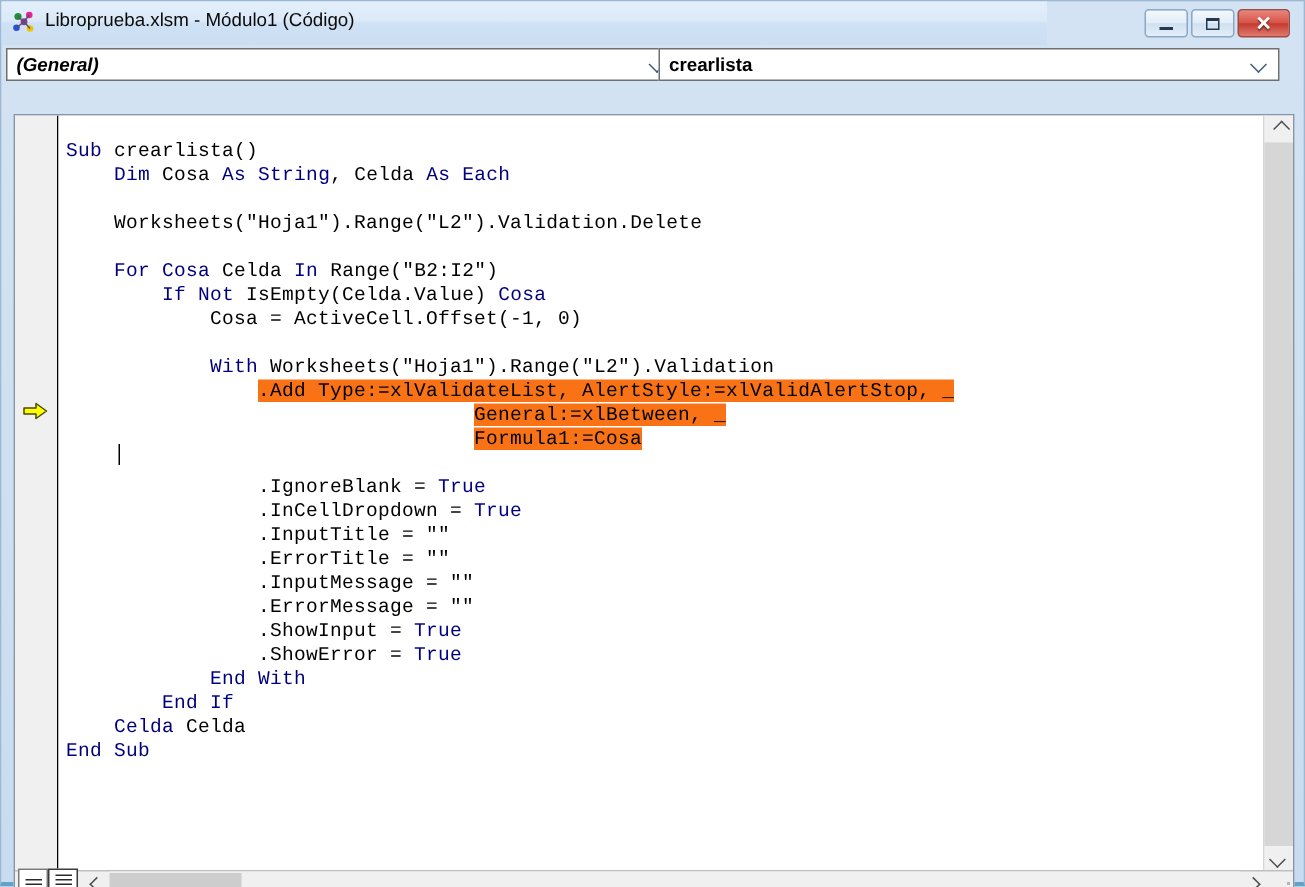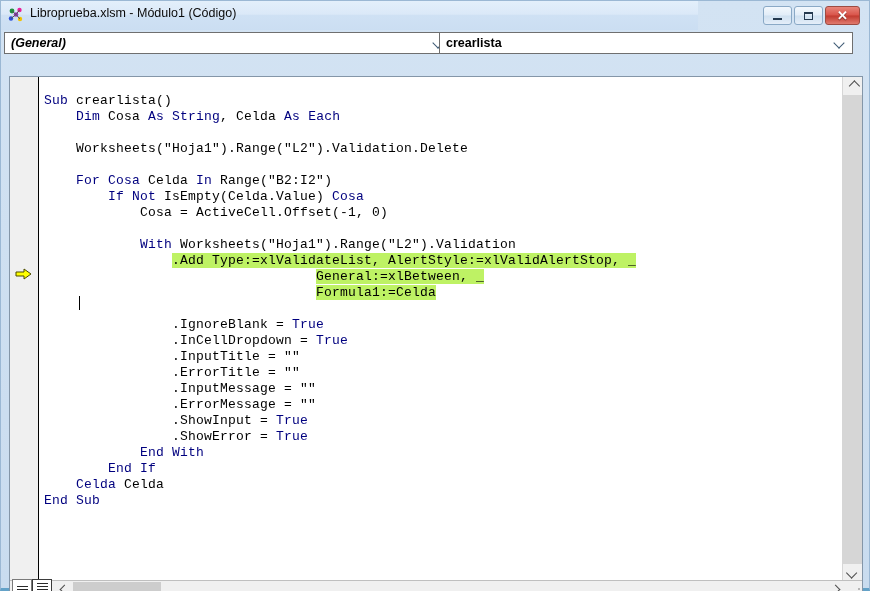--- a/index.html
+++ b/index.html
@@ -162,21 +162,21 @@
     position: absolute;
     left: 5px; top: 3px;
     font-family: "Liberation Mono", "DejaVu Sans Mono", monospace;
     font-size: 13px;
     line-height: 16px;
     color: #000000;
     white-space: pre;
     letter-spacing: 0.2px;
   }
   .kw   { color: #00007f; }
-  .sel  { background: #bef264; }
+  .sel  { background: #f97316; }
   #caret {
     position: absolute;
     left: 40px; top: 219px;
     width: 1px; height: 14px;
     background: #000000;
   }
 
   
   #vscroll {
     position: absolute;
@@ -341,21 +341,21 @@
 
     Worksheets(<span>"Hoja1"</span>).Range(<span>"L2"</span>).Validation.Delete
 
     <span class="kw">For</span> <span class="kw">Cosa</span> Celda <span class="kw">In</span> Range(<span>"B2:I2"</span>)
         <span class="kw">If</span> <span class="kw">Not</span> IsEmpty(Celda.Value) <span class="kw">Cosa</span>
             Cosa = ActiveCell.Offset(-1, 0)
 
             <span class="kw">With</span> Worksheets(<span>"Hoja1"</span>).Range(<span>"L2"</span>).Validation
                 <span class="sel">.Add Type:=xlValidateList, AlertStyle:=xlValidAlertStop, _</span>
                                   <span class="sel">General:=xlBetween, _</span>
-                                  <span class="sel">Formula1:=Celda</span>
+                                  <span class="sel">Formula1:=Cosa</span>
 
                 .IgnoreBlank = <span class="kw">True</span>
                 .InCellDropdown = <span class="kw">True</span>
                 .InputTitle = ""
                 .ErrorTitle = ""
                 .InputMessage = ""
                 .ErrorMessage = ""
                 .ShowInput = <span class="kw">True</span>
                 .ShowError = <span class="kw">True</span>
             <span class="kw">End</span> <span class="kw">With</span>

